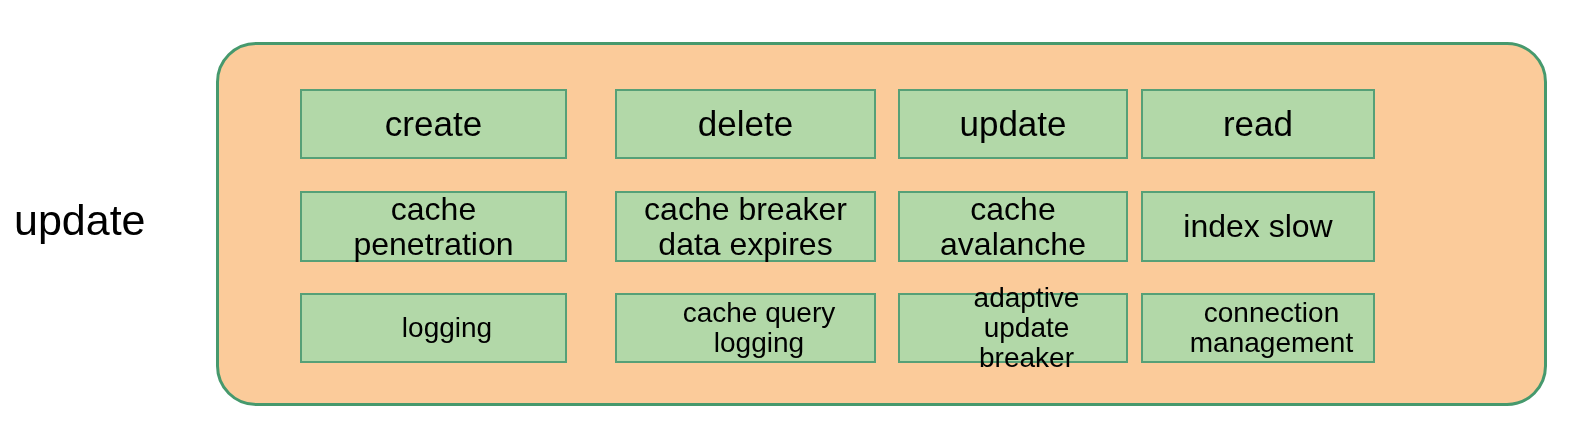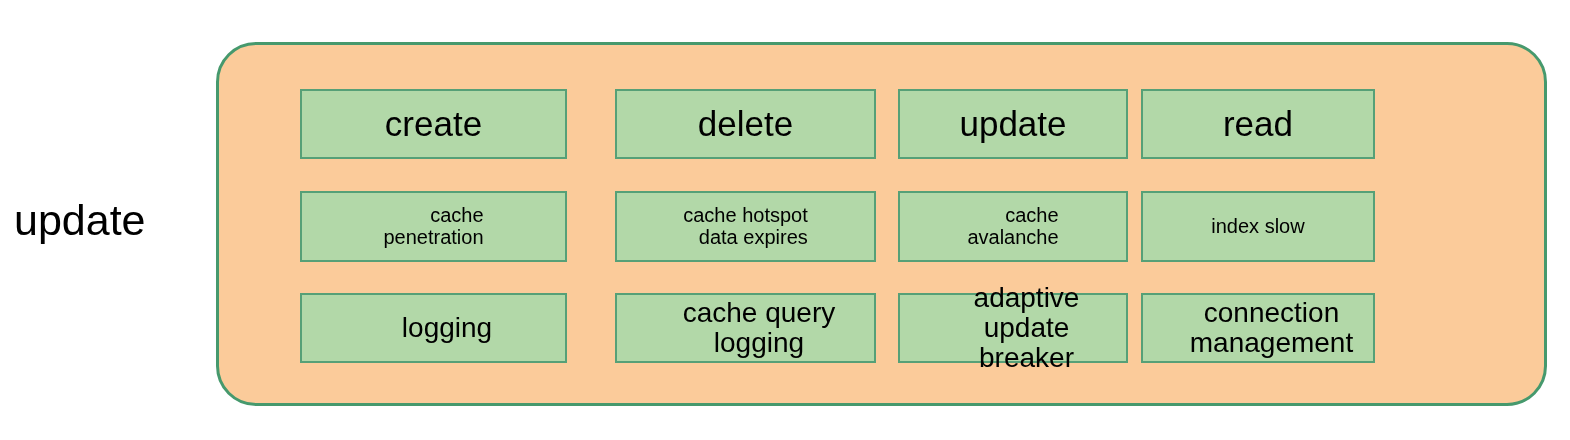--- a/index.html
+++ b/index.html
@@ -81,22 +81,21 @@
   .col-3 { left: 679px; width: 230px; }
   .col-4 { left: 922px; width: 234px; }
 
   
   #row-operations .feature-box {
     height: 70px;
     font-size: 35px;
   }
   #row-cache .feature-box {
     height: 71px;
-    font-size: 20px;
-    text-align: right;
+    font-size: 32px;
   }
   #row-observability .feature-box {
     height: 70px;
     font-size: 28px;
     padding-left: 27px;
   }
   
   .feature-box.single-line {
     font-size: 32px;
   }
@@ -113,21 +112,21 @@
     <div class="feature-row" id="row-operations">
       <div class="feature-box col-1">create</div>
       <div class="feature-box col-2">delete</div>
       <div class="feature-box col-3">update</div>
       <div class="feature-box col-4">read</div>
     </div>
 
     <div class="feature-row" id="row-cache">
       <div class="feature-box col-1">cache
 penetration</div>
-      <div class="feature-box col-2">cache hotspot
+      <div class="feature-box col-2">cache breaker
 data expires</div>
       <div class="feature-box col-3">cache
 avalanche</div>
       <div class="feature-box col-4 single-line">index slow</div>
     </div>
 
     <div class="feature-row" id="row-observability">
       <div class="feature-box col-1 single-line">logging</div>
       <div class="feature-box col-2">cache query
 logging</div>

